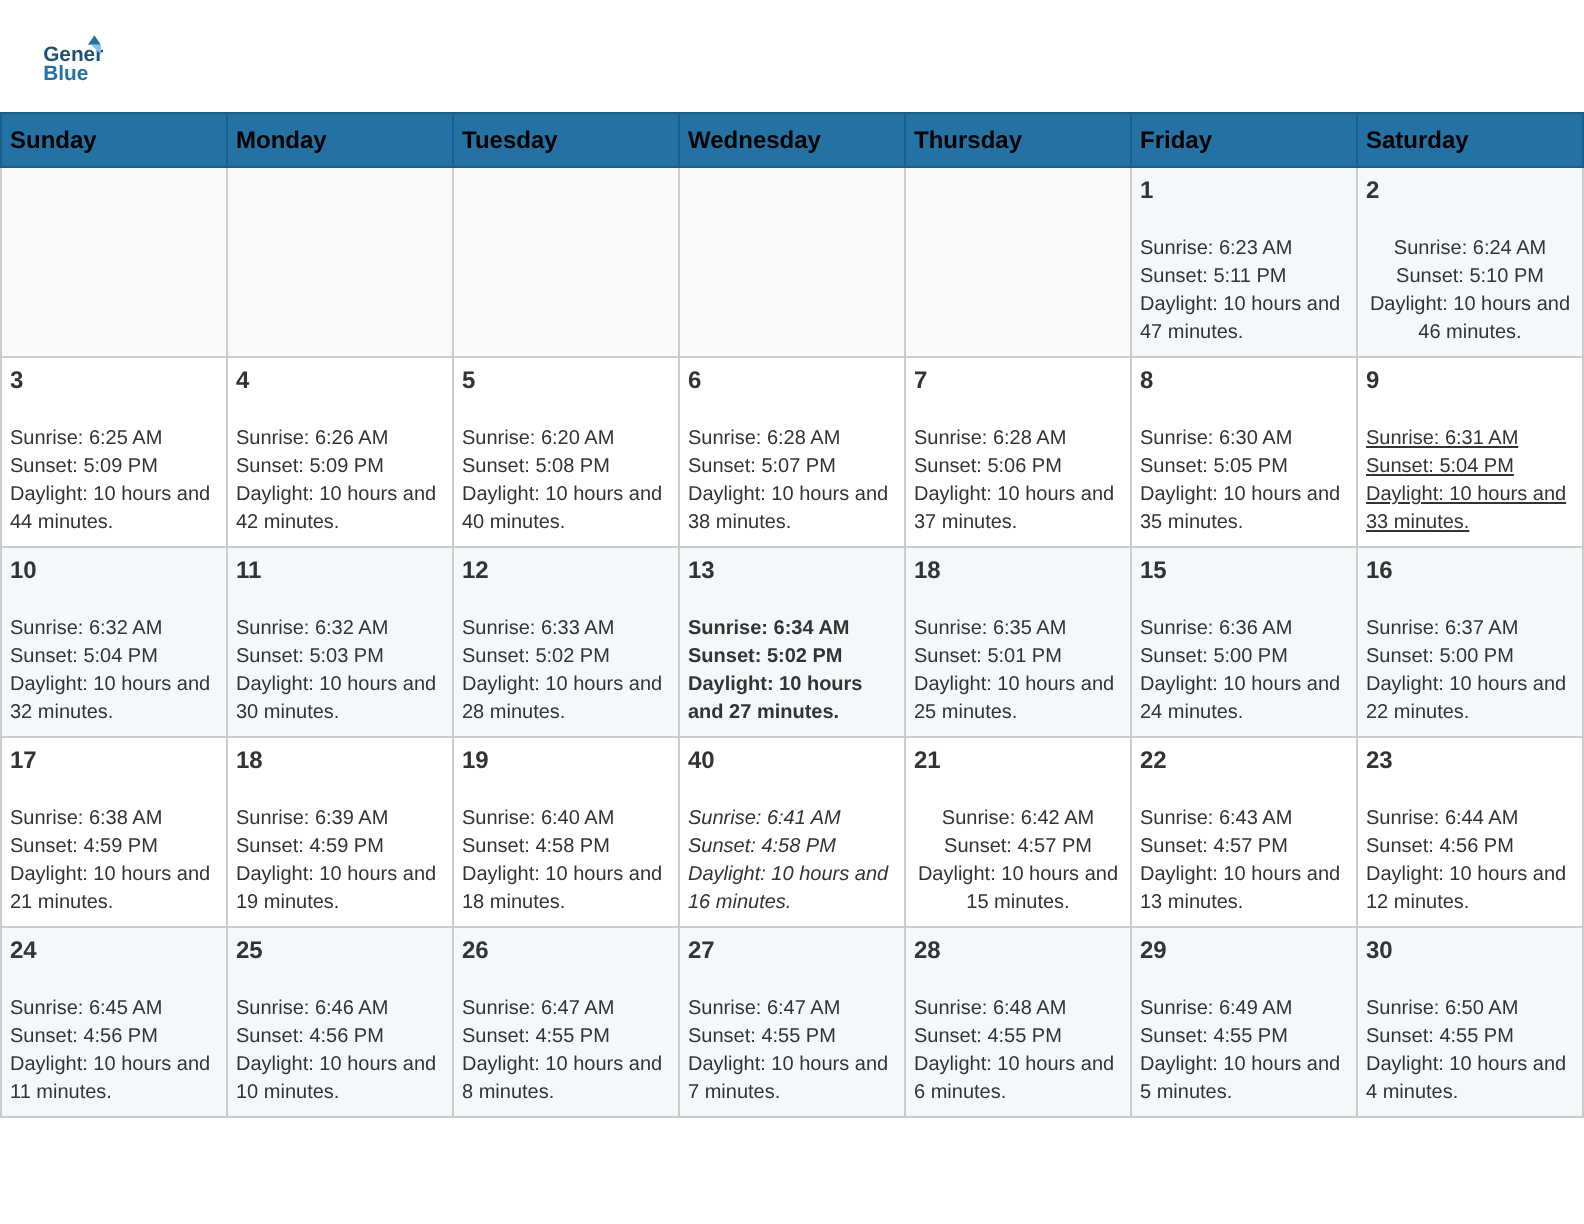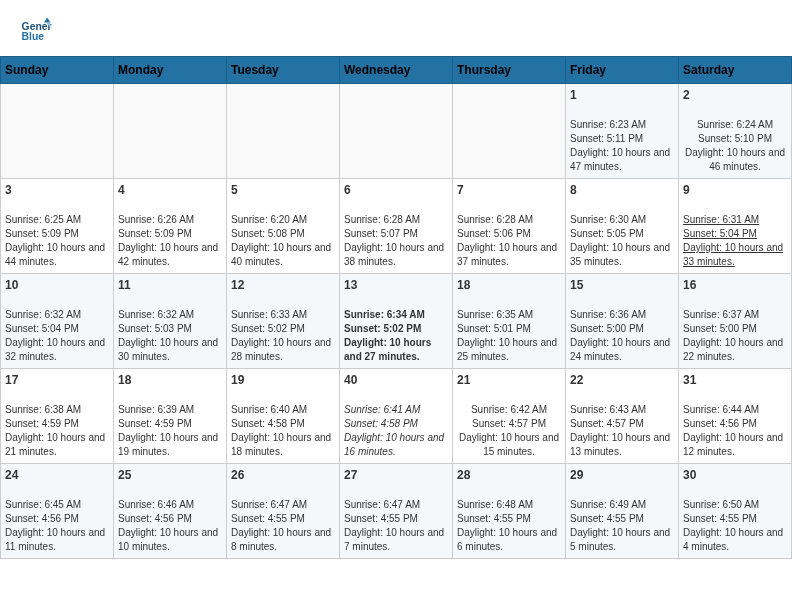--- a/index.html
+++ b/index.html
@@ -253,21 +253,21 @@
 Sunset: 4:57 PM
 Daylight: 10 hours and 15 minutes.</div>
         </td>
         <td>
           <span class="day-num">22</span>
           <div class="day-info" style="white-space: pre-line;">Sunrise: 6:43 AM
 Sunset: 4:57 PM
 Daylight: 10 hours and 13 minutes.</div>
         </td>
         <td>
-          <span class="day-num">31</span>
+          <span class="day-num">23</span>
           <div class="day-info" style="white-space: pre-line;">Sunrise: 6:44 AM
 Sunset: 4:56 PM
 Daylight: 10 hours and 12 minutes.</div>
         </td>
       </tr>
       <tr>
         <td>
           <span class="day-num">24</span>
           <div class="day-info" style="white-space: pre-line;">Sunrise: 6:45 AM
 Sunset: 4:56 PM

